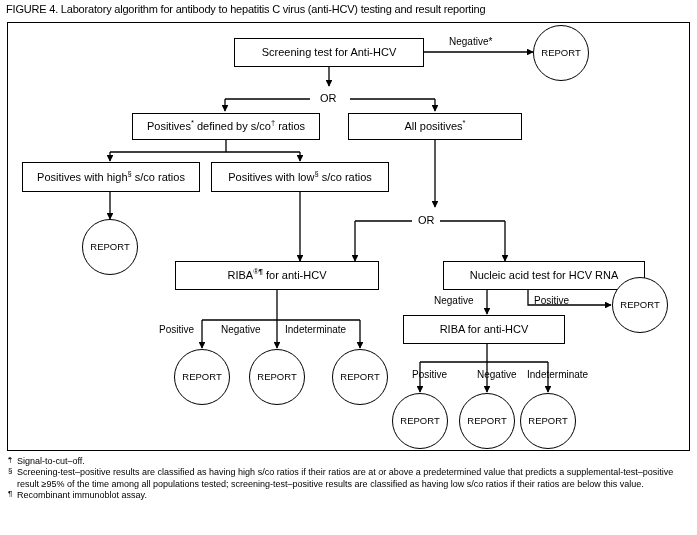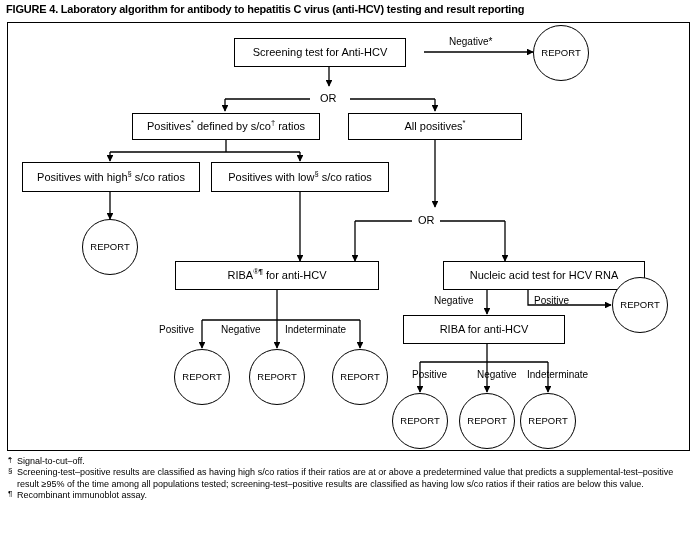--- a/index.html
+++ b/index.html
@@ -13,21 +13,21 @@
     font-family: "Liberation Sans", sans-serif;
     color: #000000;
     position: relative;
     overflow: hidden;
   }
   #figure-title {
     position: absolute;
     left: 6px;
     top: 3px;
     font-size: 11px;
-    font-weight: bold;
+    font-weight: normal;
     letter-spacing: -0.2px;
     white-space: nowrap;
   }
   #frame {
     position: absolute;
     left: 7px;
     top: 22px;
     width: 683px;
     height: 429px;
     border: 1.5px solid #000;
@@ -154,21 +154,21 @@
 
     <path d="M 487 344 L 487 362"></path>
     <path d="M 420 362 L 548 362"></path>
     <path d="M 420 362 L 420 392" marker-end="url(#arrow)"></path>
     <path d="M 487 362 L 487 392" marker-end="url(#arrow)"></path>
     <path d="M 548 362 L 548 392" marker-end="url(#arrow)"></path>
 
   </g>
 </svg>
 
-<div class="node box" style="left:234px; top:38px; width:172px; height:29px;text-align:center;">
+<div class="node box" style="left:234px; top:38px; width:190px; height:29px;text-align:center;">
   <span>Screening test for Anti-HCV</span>
 </div>
 
 <div class="node circle" style="left:533px; top:25px; width:56px; height:56px;">
   <span>REPORT</span>
 </div>
 
 <div class="or-label" style="left:316px; top:93px;">
   <span>OR</span>
 </div>

